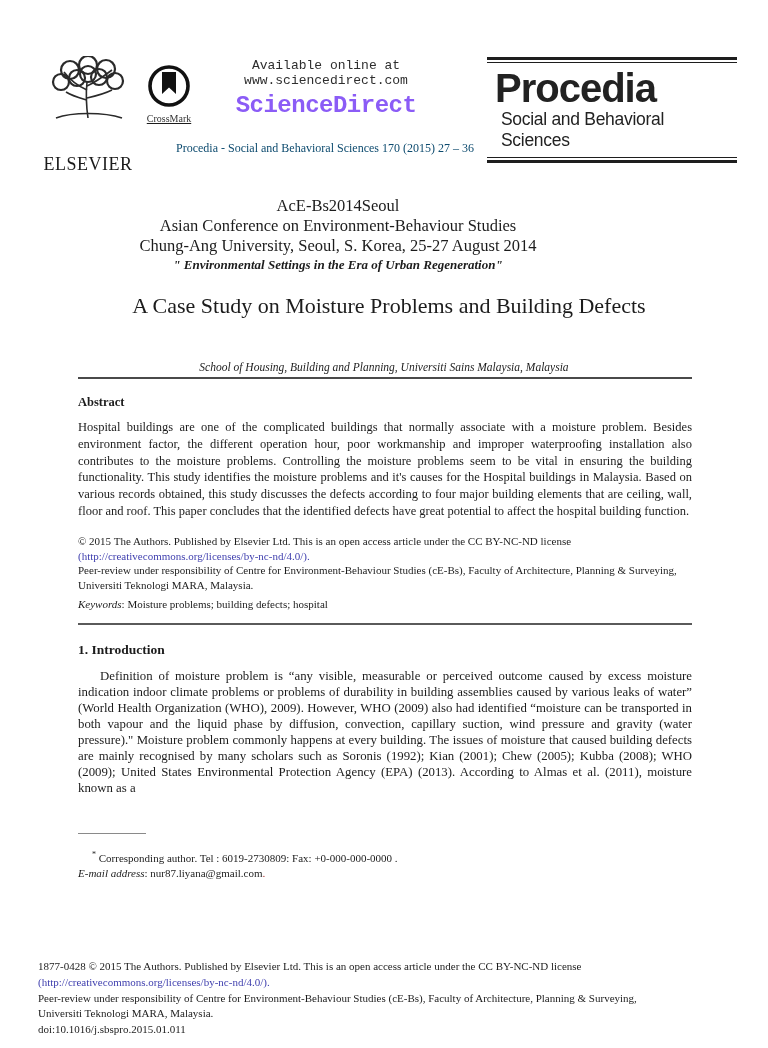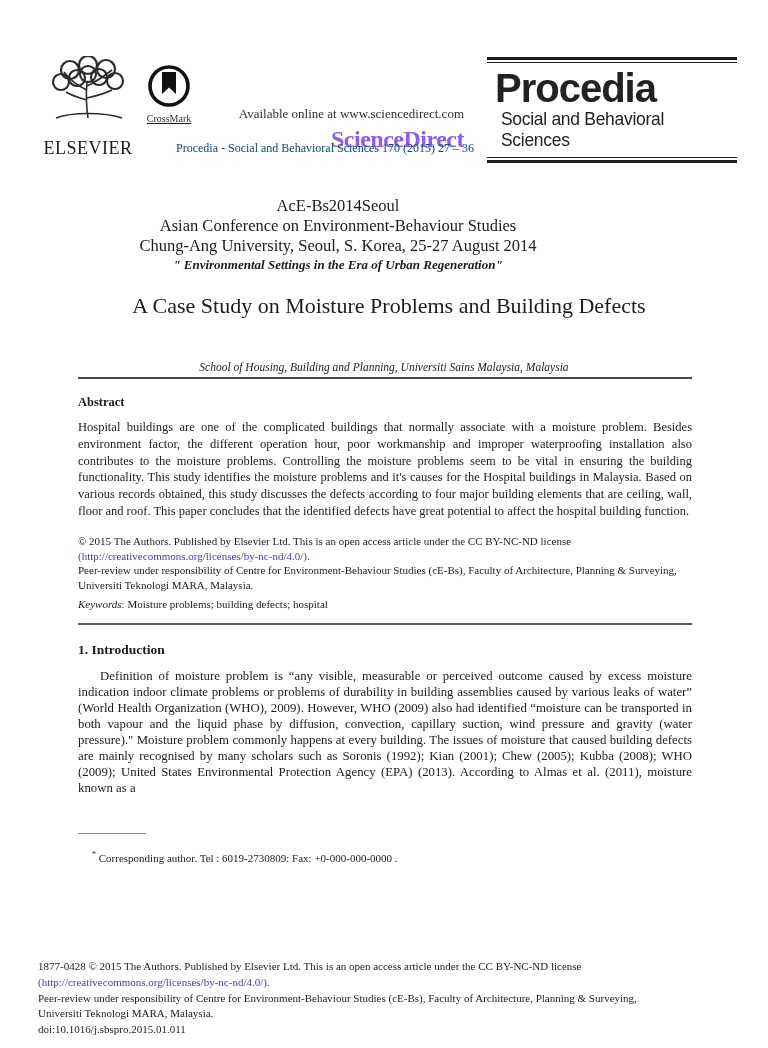--- a/index.html
+++ b/index.html
@@ -2,25 +2,25 @@
 <html><head>
 <meta charset="utf-8">
 <style>
   html,body { margin:0; padding:0; background:#ffffff; }
   .page {
     position:relative; width:768px; height:1048px; background:#ffffff;
     font-family:"Liberation Serif", serif; color:#1c1c1c; overflow:hidden;
   }
   
   .elsevier-block { position:absolute; left:36px; top:56px; width:104px; text-align:center; }
-  .elsevier-word { font-size:18px; letter-spacing:0.5px; color:#1b1b1b; margin-top:2px; }
+  .elsevier-word { font-size:18px; letter-spacing:0.5px; color:#1b1b1b; margin-top:18px; }
   .crossmark-block { position:absolute; left:141px; top:64px; width:56px; text-align:center;text-decoration:underline; }
   .crossmark-label { font-size:10px; color:#333; margin-top:1px; }
-  .sciencedirect-block { position:absolute; left:188px; top:58px; width:276px; text-align:right;
-    font-family:Liberation Serif, serif;margin-top:48px; }
+  .sciencedirect-block { position:absolute; left:188px; top:58px; width:276px; text-align:center;
+    font-family:Liberation Mono, monospace; }
   .available-online { font-size:13px; color:#2e2e2e; }
   .sciencedirect-word { font-size:24px; font-weight:bold; color:#8b5cf6; letter-spacing:-0.5px; margin-top:4px; }
   .journal-line { position:absolute; left:155px; top:141px; width:340px; text-align:center;
     font-size:12px; color:#0c4a6e; }
   .procedia-box { position:absolute; left:487px; top:57px; width:250px;
     font-family:"Liberation Sans", sans-serif; color:#222; }
   .rule-thick { height:3px; background:#1e1e1e; }
   .rule-thin  { height:1px; background:#1e1e1e; }
   .rule-gap   { height:2px; }
   .procedia-title { font-size:40px; font-weight:bold; letter-spacing:-1px; line-height:1.0;
@@ -143,20 +143,23 @@
     <span class="kw-label">Keywords</span><span>: Moisture problems; building defects; hospital</span>
   </div>
   <div class="hr-thin" style="top:623px;"></div>
 
   <div class="section-heading">1. Introduction</div>
   <div class="intro-paragraph">Definition of moisture problem is “any visible, measurable or perceived outcome caused by excess moisture indication indoor climate problems or problems of durability in building assemblies caused by various leaks of water” (World Health Organization (WHO), 2009). However, WHO (2009) also had identified “moisture can be transported in both vapour and the liquid phase by diffusion, convection, capillary suction, wind pressure and gravity (water pressure)." Moisture problem commonly happens at every building. The issues of moisture that caused building defects are mainly recognised by many scholars such as Soronis (1992); Kian (2001); Chew (2005); Kubba (2008); WHO (2009); United States Environmental Protection Agency (EPA) (2013). According to Almas et al. (2011), moisture known as a</div>
 
   <div class="footnote-rule"></div>
   <div class="footnote">
     <div class="fn-line1"><sup>*</sup><span> Corresponding author. Tel : 6019-2730809: Fax: +0-000-000-0000 .</span></div>
+    <div>
+      <span class="fn-email-label">E-mail address</span><span>: nur87.liyana@gmail.com</span><span class="fn-period-red" style="color: rgb(176, 48, 48);">.</span>
+    </div>
   </div>
 
   <div class="footer-block">
     <div>1877-0428 © 2015 The Authors. Published by Elsevier Ltd. This is an open access article under the CC BY-NC-ND license</div>
     <div><a class="link" href="#" style="color: rgb(63, 63, 174);">(http://creativecommons.org/licenses/by-nc-nd/4.0/).</a></div>
     <div>Peer-review under responsibility of Centre for Environment-Behaviour Studies (cE-Bs), Faculty of Architecture, Planning &amp; Surveying,</div>
     <div>Universiti Teknologi MARA, Malaysia.</div>
     <div>doi:10.1016/j.sbspro.2015.01.011</div>
   </div>
 

